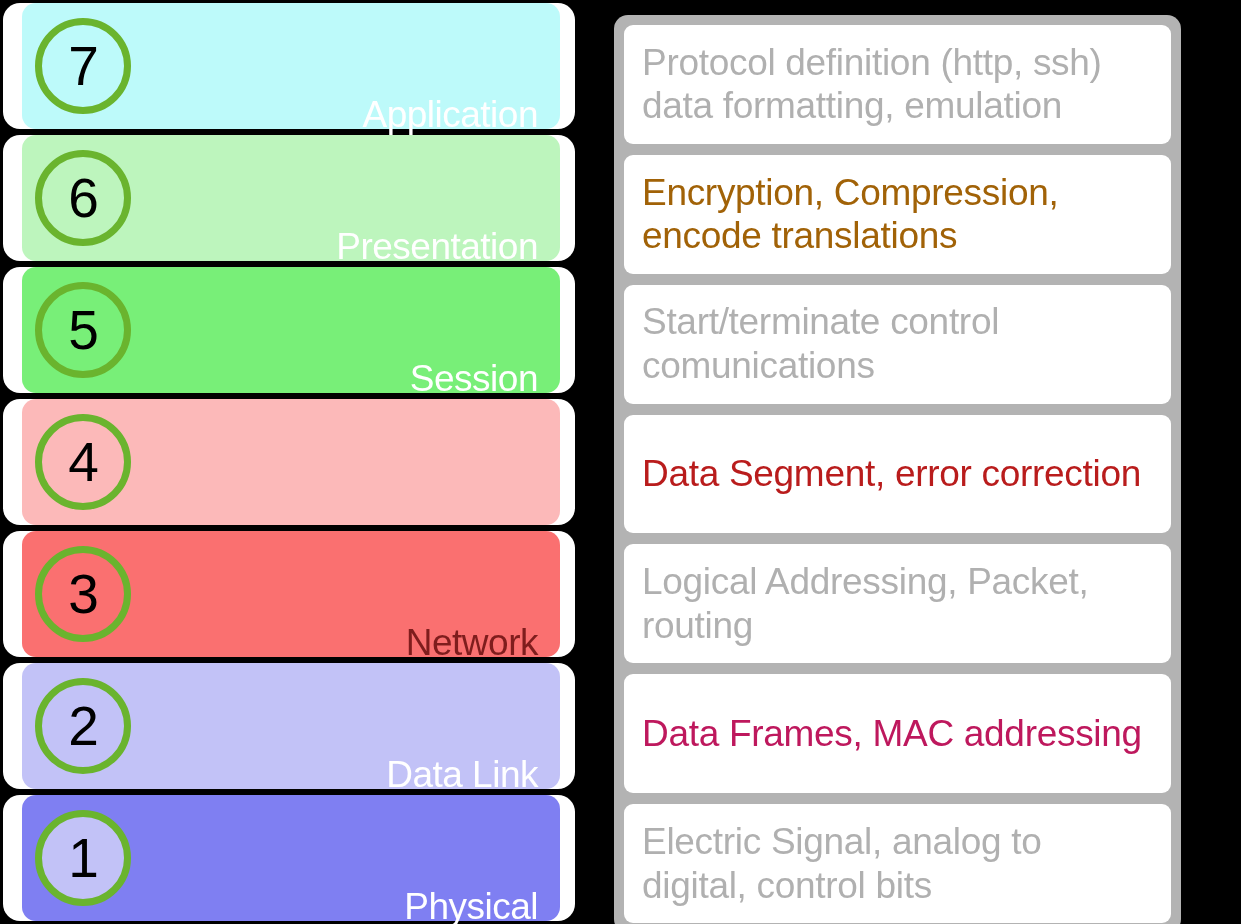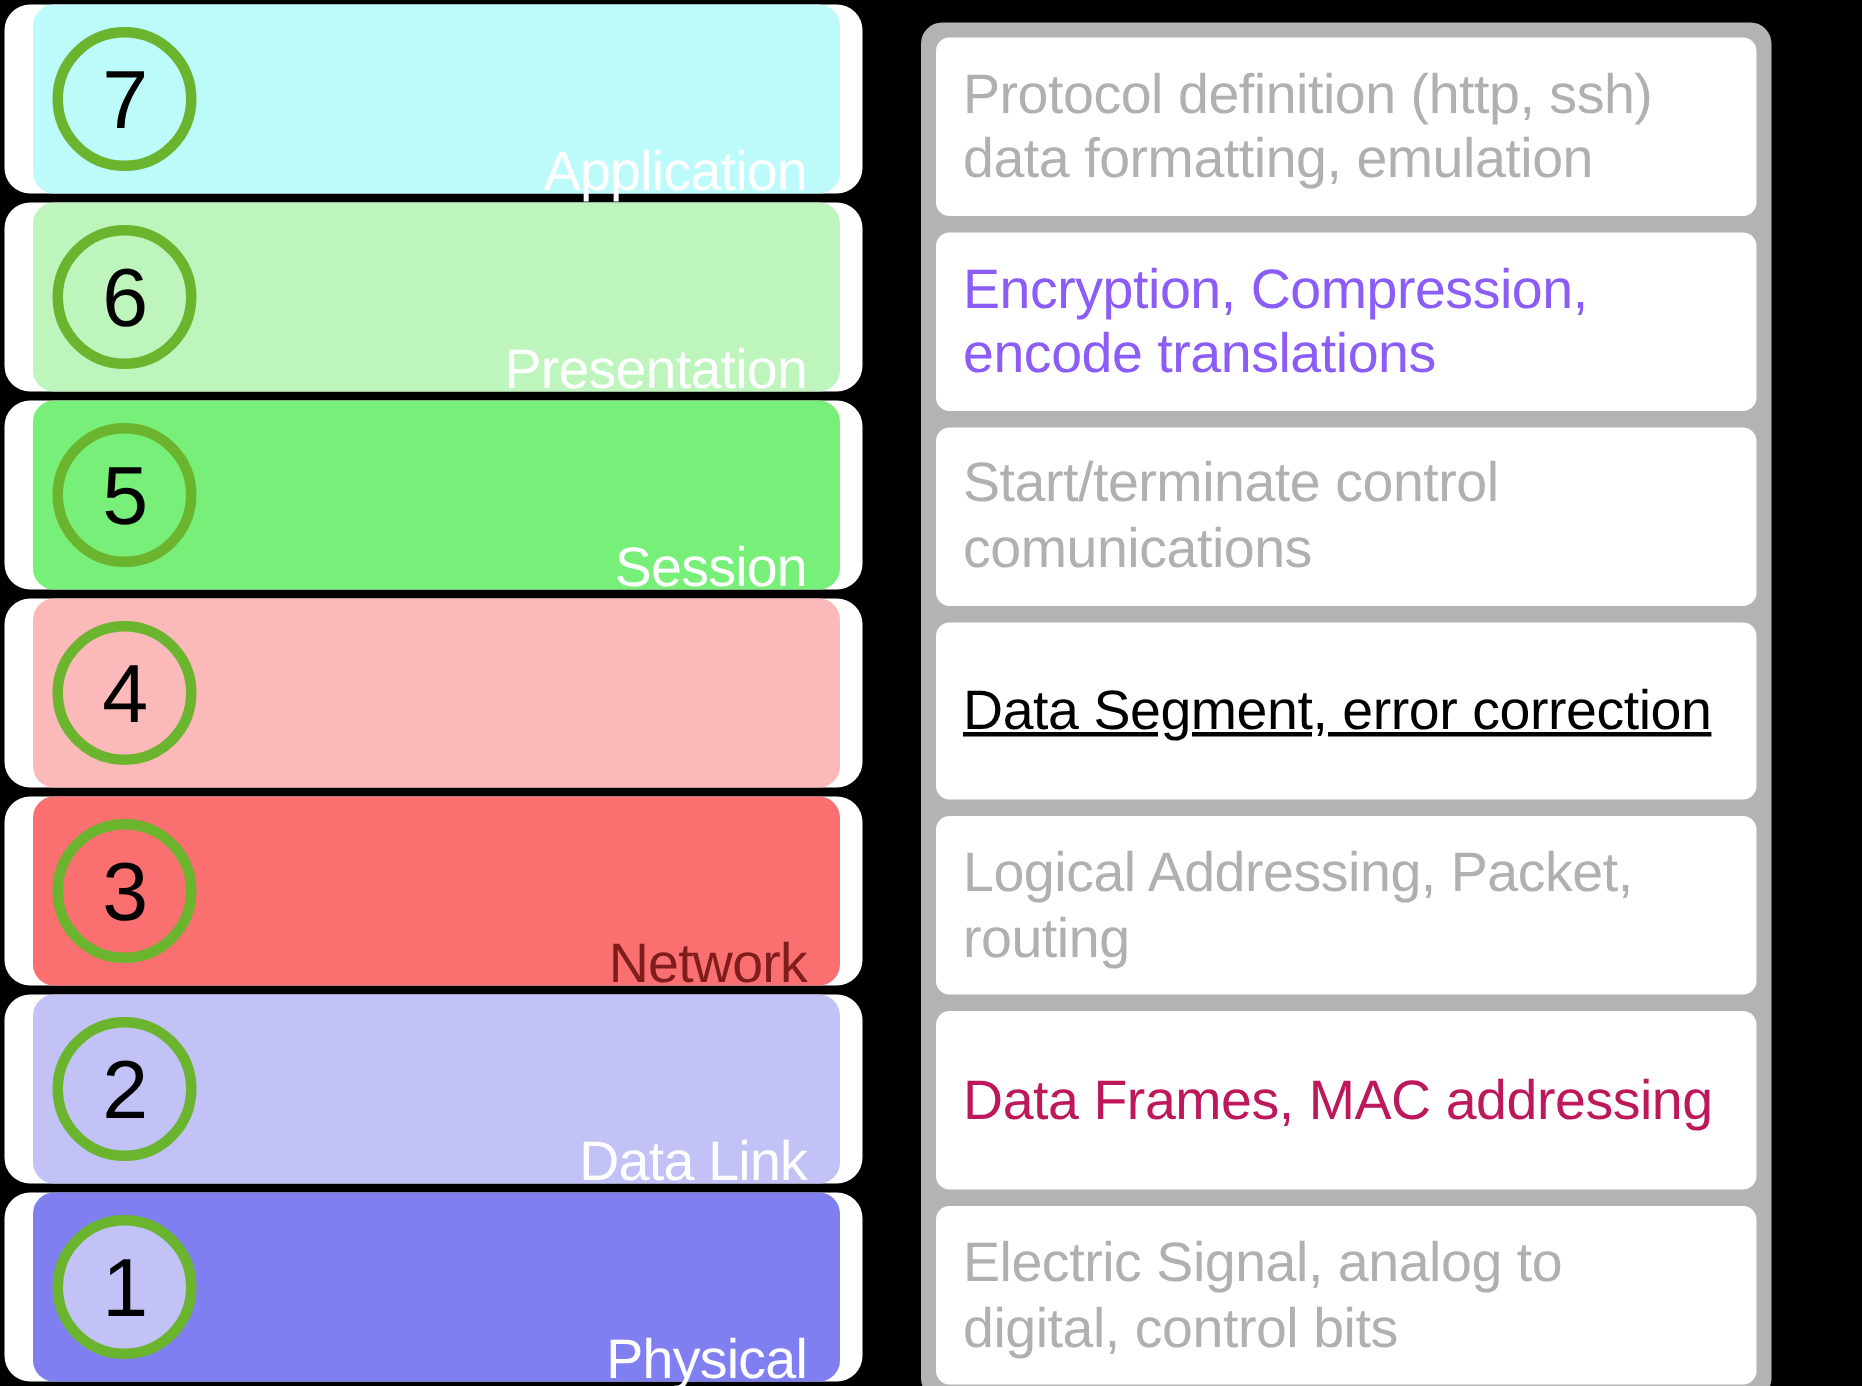--- a/index.html
+++ b/index.html
@@ -192,29 +192,29 @@
 
   </div>
 
   <div id="description-panel" style="background: rgb(179, 179, 179);">
 
     <div class="desc-row">
       <span class="desc-text" style="color: rgb(176, 176, 176);">Protocol definition (http, ssh) data formatting, emulation</span>
     </div>
 
     <div class="desc-row">
-      <span class="desc-text" style="color: #8b5cf6;">Encryption, Compression, encode translations</span>
+      <span class="desc-text" style="color: #a16207;">Encryption, Compression, encode translations</span>
     </div>
 
     <div class="desc-row">
       <span class="desc-text" style="color: rgb(176, 176, 176);">Start/terminate control comunications</span>
     </div>
 
     <div class="desc-row">
-      <span class="desc-text" style="color: #000000; text-decoration: underline;">Data Segment, error correction</span>
+      <span class="desc-text" style="color: #b91c1c;">Data Segment, error correction</span>
     </div>
 
     <div class="desc-row">
       <span class="desc-text" style="color: rgb(176, 176, 176);">Logical Addressing, Packet, routing</span>
     </div>
 
     <div class="desc-row">
       <span class="desc-text" style="color: #be185d;">Data Frames, MAC addressing</span>
     </div>
 

